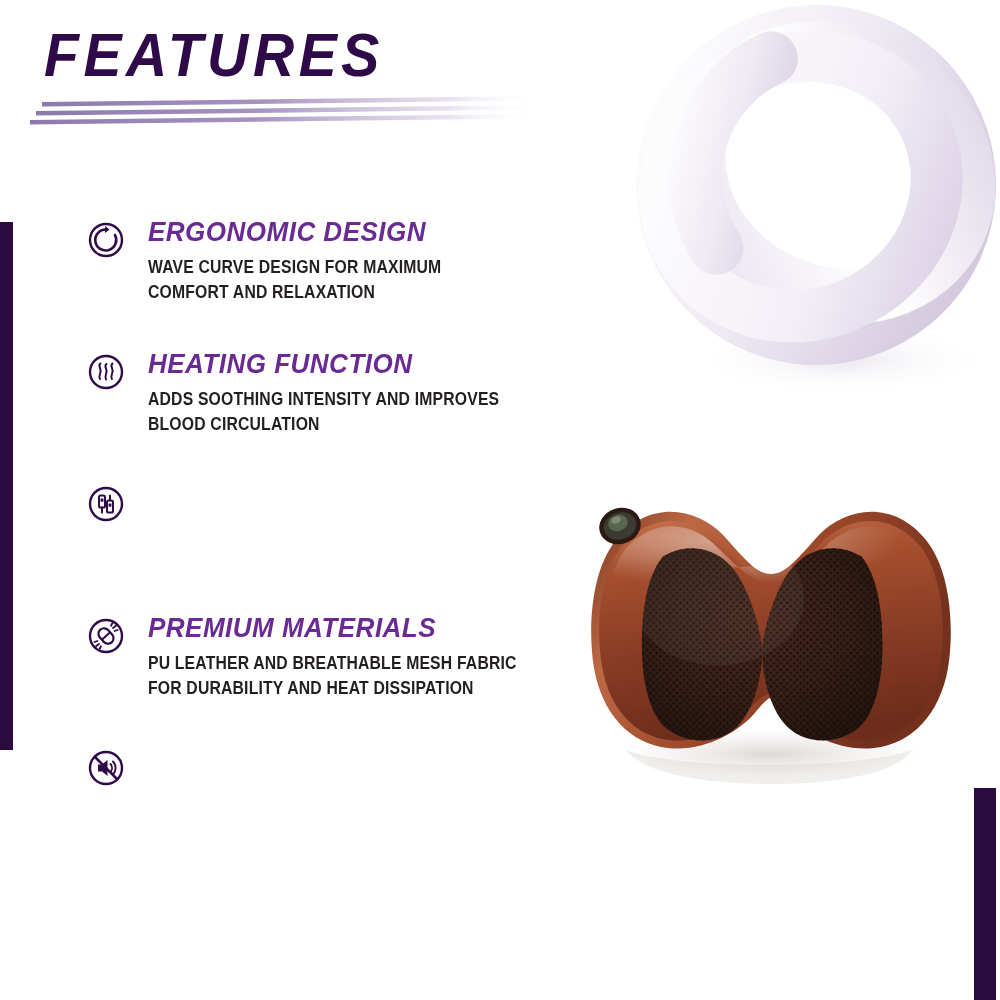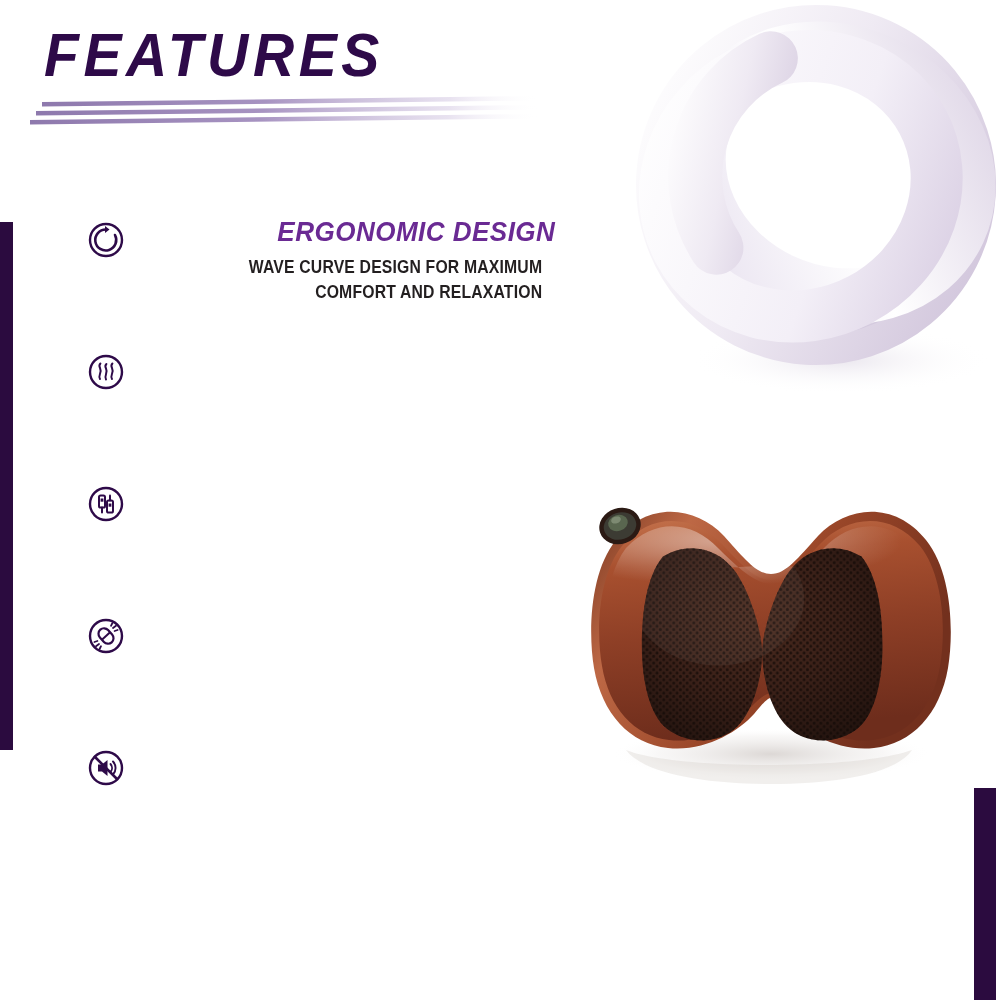--- a/index.html
+++ b/index.html
@@ -46,21 +46,21 @@
   .rules{position:absolute;left:20px;top:96px;width:520px;height:34px;}
   .rules svg{display:block;width:100%;height:100%;}
 
   
   .features{position:absolute;left:86px;top:218px;width:500px;}
   .feature{position:relative;margin-bottom:24px;min-height:108px;}
   .feat-icon{
     position:absolute;left:0;top:2px;width:40px;height:40px;
   }
   .feat-icon svg{display:block;width:40px;height:40px;}
-  .feat-body{margin-left:62px;text-align:right;}
+  .feat-body{margin-left:62px;}
   .feat-title{
     font-family:"Liberation Sans", sans-serif;
     font-style:italic;font-weight:bold;
     font-size:28px;
     letter-spacing:0.5px;
     color:#6A2A93;
     line-height:1.0;
     transform:scaleX(0.93);
     transform-origin:left center;
     white-space:nowrap;
@@ -175,20 +175,27 @@
 
     <div class="feature">
       <span class="feat-icon">
         <svg viewBox="0 0 40 40" xmlns="http://www.w3.org/2000/svg">
           <circle cx="20" cy="20" r="16" fill="none" stroke="#2E0A49" stroke-width="2.4"></circle>
           <path d="M 14 27 C 11.5 23 16.5 21 14 16 C 12.8 13.8 13.4 12.6 14.4 11.5" fill="none" stroke="#2E0A49" stroke-width="2" stroke-linecap="round"></path>
           <path d="M 20 27.5 C 17.5 23.5 22.5 21.5 20 16.5 C 18.8 14.3 19.4 13 20.4 12" fill="none" stroke="#2E0A49" stroke-width="2" stroke-linecap="round"></path>
           <path d="M 26 27 C 23.5 23 28.5 21 26 16 C 24.8 13.8 25.4 12.6 26.4 11.5" fill="none" stroke="#2E0A49" stroke-width="2" stroke-linecap="round"></path>
         </svg>
       </span>
+      <div class="feat-body">
+        <div class="feat-title">HEATING FUNCTION</div>
+        <div class="feat-desc">
+          <div>ADDS SOOTHING INTENSITY AND IMPROVES</div>
+          <div>BLOOD CIRCULATION</div>
+        </div>
+      </div>
     </div>
 
     <div class="feature">
       <span class="feat-icon">
         <svg viewBox="0 0 40 40" xmlns="http://www.w3.org/2000/svg">
           <circle cx="20" cy="20" r="16" fill="none" stroke="#2E0A49" stroke-width="2.4"></circle>
           <rect x="13" y="11.5" width="6" height="12" rx="1.6" fill="none" stroke="#2E0A49" stroke-width="2"></rect>
           <rect x="14.6" y="14.5" width="2.8" height="3.2" fill="#2E0A49"></rect>
           <path d="M 16 23.5 L 16 28.5" stroke="#2E0A49" stroke-width="2" stroke-linecap="round"></path>
           <rect x="21" y="16.5" width="6" height="12" rx="1.6" fill="none" stroke="#2E0A49" stroke-width="2"></rect>
@@ -209,20 +216,27 @@
           <g stroke="#2E0A49" stroke-width="1.8" stroke-linecap="round">
             <line x1="27" y1="12" x2="30" y2="9.8"></line>
             <line x1="28.6" y1="15" x2="31.6" y2="14"></line>
             <line x1="25" y1="9.8" x2="26.4" y2="7"></line>
             <line x1="13" y1="28" x2="10" y2="30.2"></line>
             <line x1="11.4" y1="25" x2="8.4" y2="26"></line>
             <line x1="15" y1="30.2" x2="13.6" y2="33"></line>
           </g>
         </svg>
       </span>
+      <div class="feat-body">
+        <div class="feat-title">PREMIUM MATERIALS</div>
+        <div class="feat-desc">
+          <div>PU LEATHER AND BREATHABLE MESH FABRIC</div>
+          <div>FOR DURABILITY AND HEAT DISSIPATION</div>
+        </div>
+      </div>
     </div>
 
     <div class="feature">
       <span class="feat-icon">
         <svg viewBox="0 0 40 40" xmlns="http://www.w3.org/2000/svg">
           <circle cx="20" cy="20" r="16" fill="none" stroke="#2E0A49" stroke-width="2.4"></circle>
           <path d="M 12 16.5 L 16 16.5 L 21.5 12 L 21.5 28 L 16 23.5 L 12 23.5 Z" fill="#2E0A49"></path>
           <path d="M 24.5 16 A 6 6 0 0 1 24.5 24" fill="none" stroke="#2E0A49" stroke-width="1.9" stroke-linecap="round"></path>
           <path d="M 27 13.5 A 9.5 9.5 0 0 1 27 26.5" fill="none" stroke="#2E0A49" stroke-width="1.9" stroke-linecap="round"></path>
           <line x1="9" y1="9" x2="31" y2="31" stroke="#2E0A49" stroke-width="2.6" stroke-linecap="round"></line>

